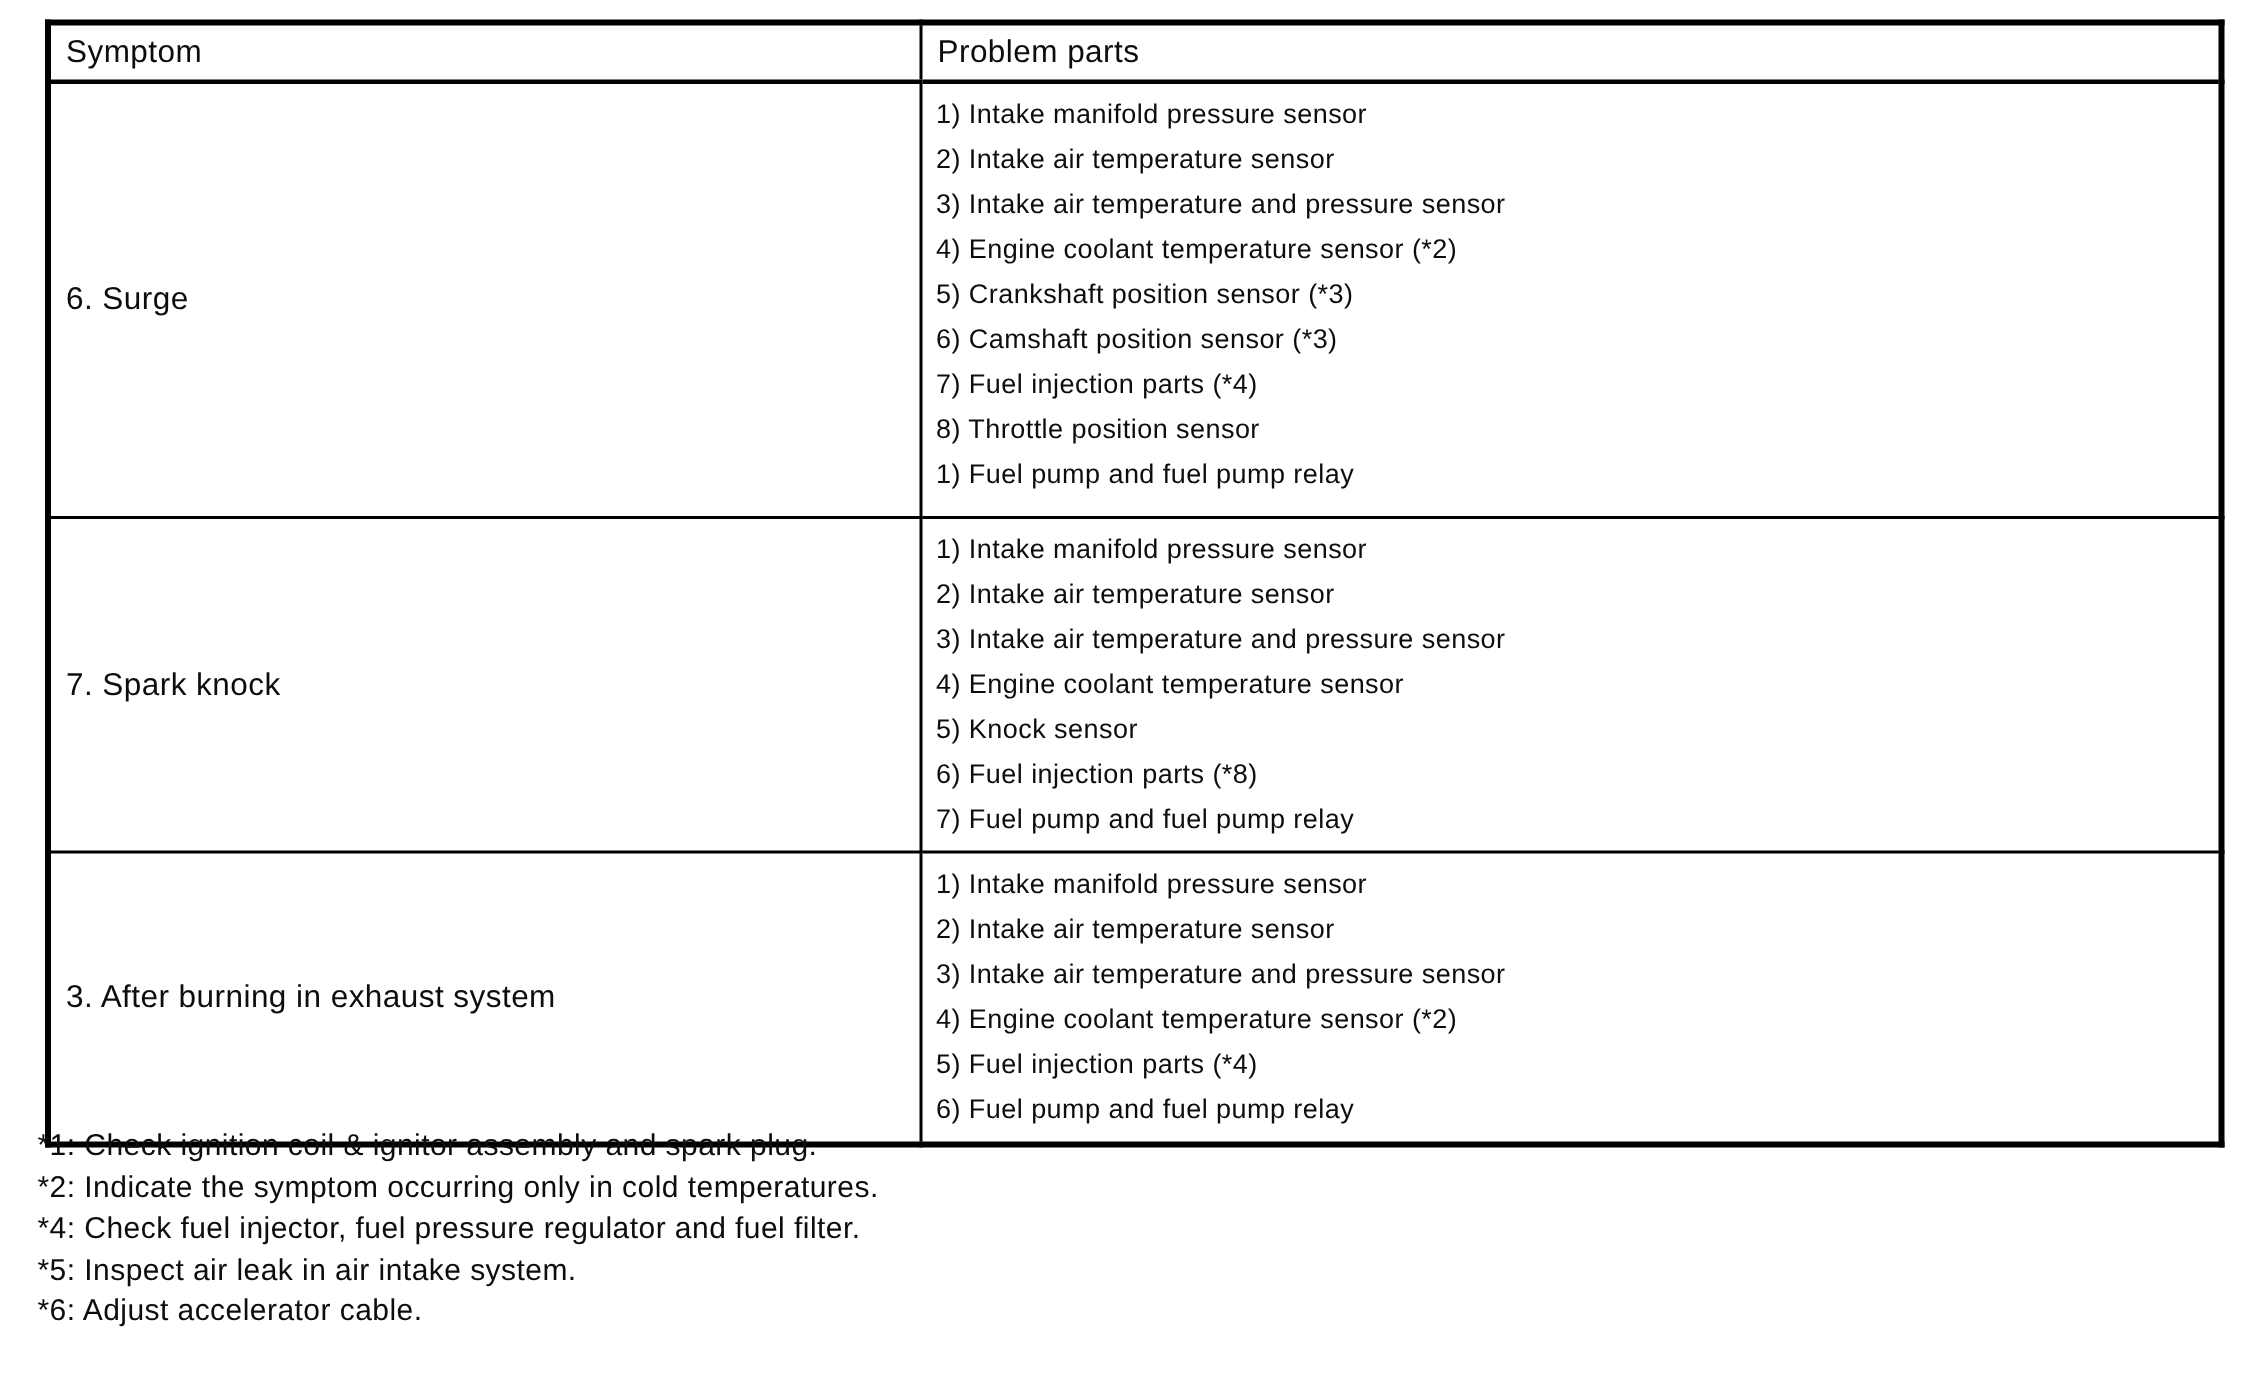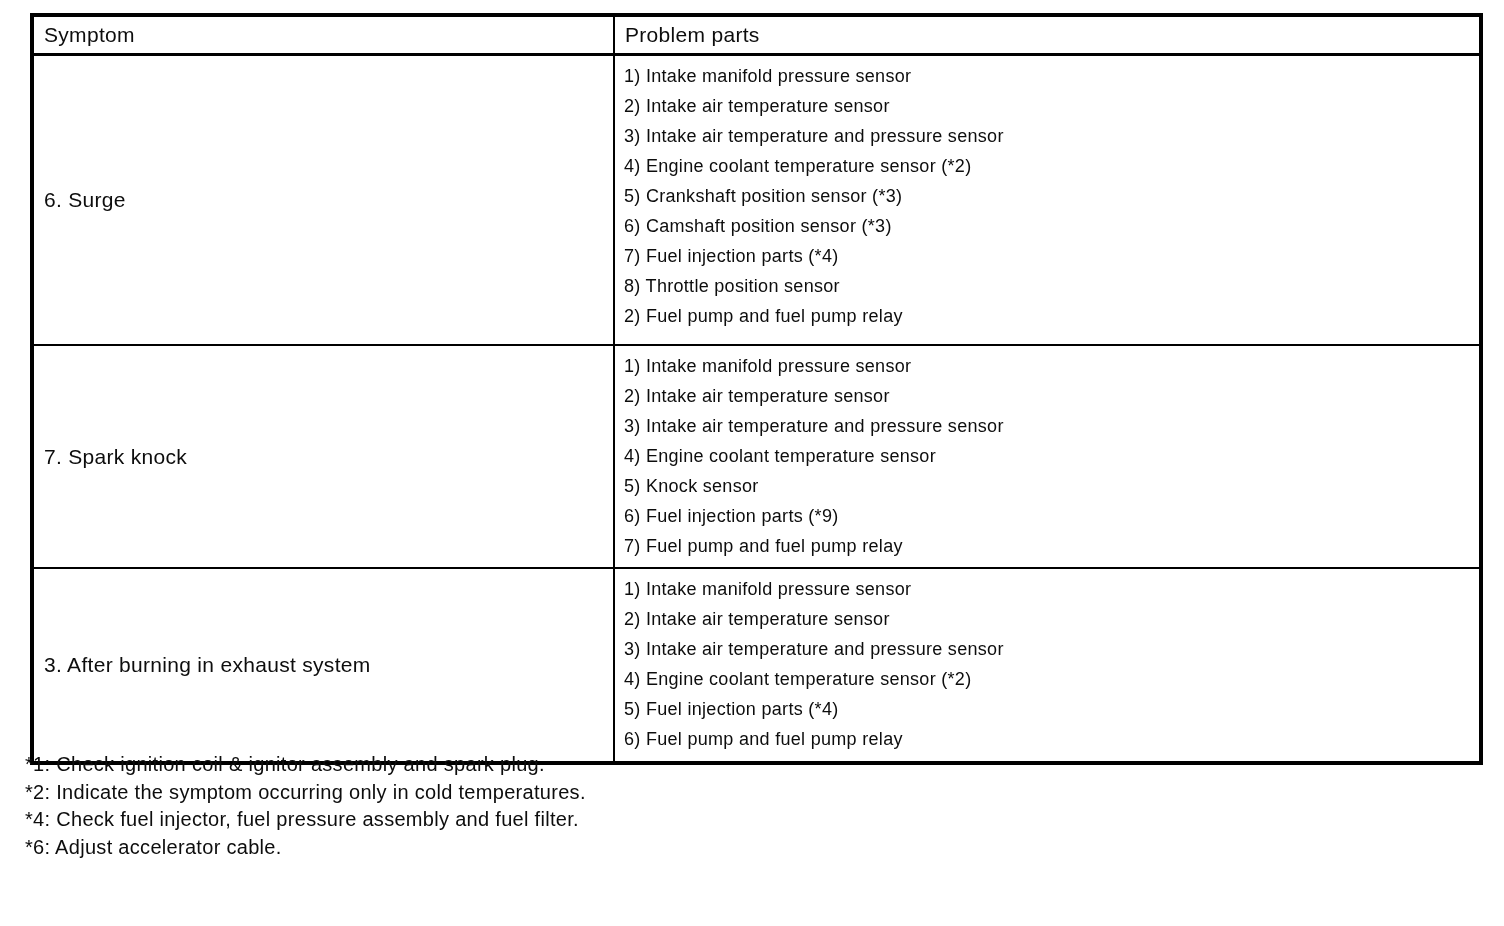--- a/index.html
+++ b/index.html
@@ -102,34 +102,34 @@
         <td class="parts-cell">
           <ul class="parts-list">
               <li>1) Intake manifold pressure sensor</li>
               <li>2) Intake air temperature sensor</li>
               <li>3) Intake air temperature and pressure sensor</li>
               <li>4) Engine coolant temperature sensor (*2)</li>
               <li>5) Crankshaft position sensor (*3)</li>
               <li>6) Camshaft position sensor (*3)</li>
               <li>7) Fuel injection parts (*4)</li>
               <li>8) Throttle position sensor</li>
-              <li>2) Fuel pump and fuel pump relay</li>
+              <li>1) Fuel pump and fuel pump relay</li>
             </ul>
         </td>
       </tr>
       <tr class="row-knock">
         <td class="symptom-cell">7. Spark knock</td>
         <td class="parts-cell">
           <ul class="parts-list">
               <li>1) Intake manifold pressure sensor</li>
               <li>2) Intake air temperature sensor</li>
               <li>3) Intake air temperature and pressure sensor</li>
               <li>4) Engine coolant temperature sensor</li>
               <li>5) Knock sensor</li>
-              <li>6) Fuel injection parts (*9)</li>
+              <li>6) Fuel injection parts (*8)</li>
               <li>7) Fuel pump and fuel pump relay</li>
             </ul>
         </td>
       </tr>
       <tr class="row-burn">
         <td class="symptom-cell">3. After burning in exhaust system</td>
         <td class="parts-cell">
           <ul class="parts-list">
               <li>1) Intake manifold pressure sensor</li>
               <li>2) Intake air temperature sensor</li>
@@ -139,17 +139,18 @@
               <li>6) Fuel pump and fuel pump relay</li>
             </ul>
         </td>
       </tr>
     </tbody>
   </table>
 
   <div class="footnotes">
       <div class="footnote-line">*1: Check ignition coil &amp; ignitor assembly and spark plug.</div>
       <div class="footnote-line">*2: Indicate the symptom occurring only in cold temperatures.</div>
-      <div class="footnote-line">*4: Check fuel injector, fuel pressure assembly and fuel filter.</div>
+      <div class="footnote-line">*4: Check fuel injector, fuel pressure regulator and fuel filter.</div>
+      <div class="footnote-line">*5: Inspect air leak in air intake system.</div>
       <div class="footnote-line">*6: Adjust accelerator cable.</div>
     </div>
 
 </div>
 
 </body></html>

